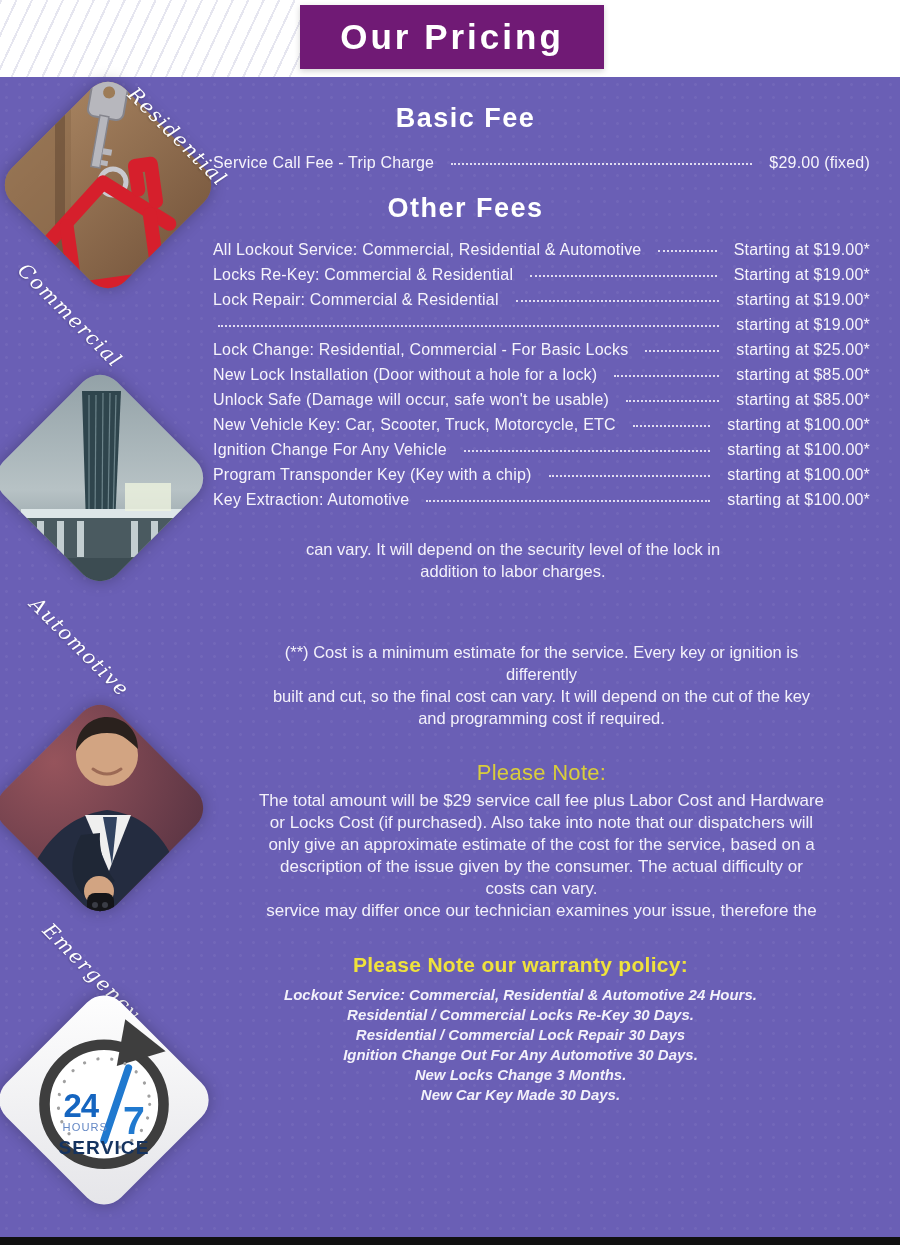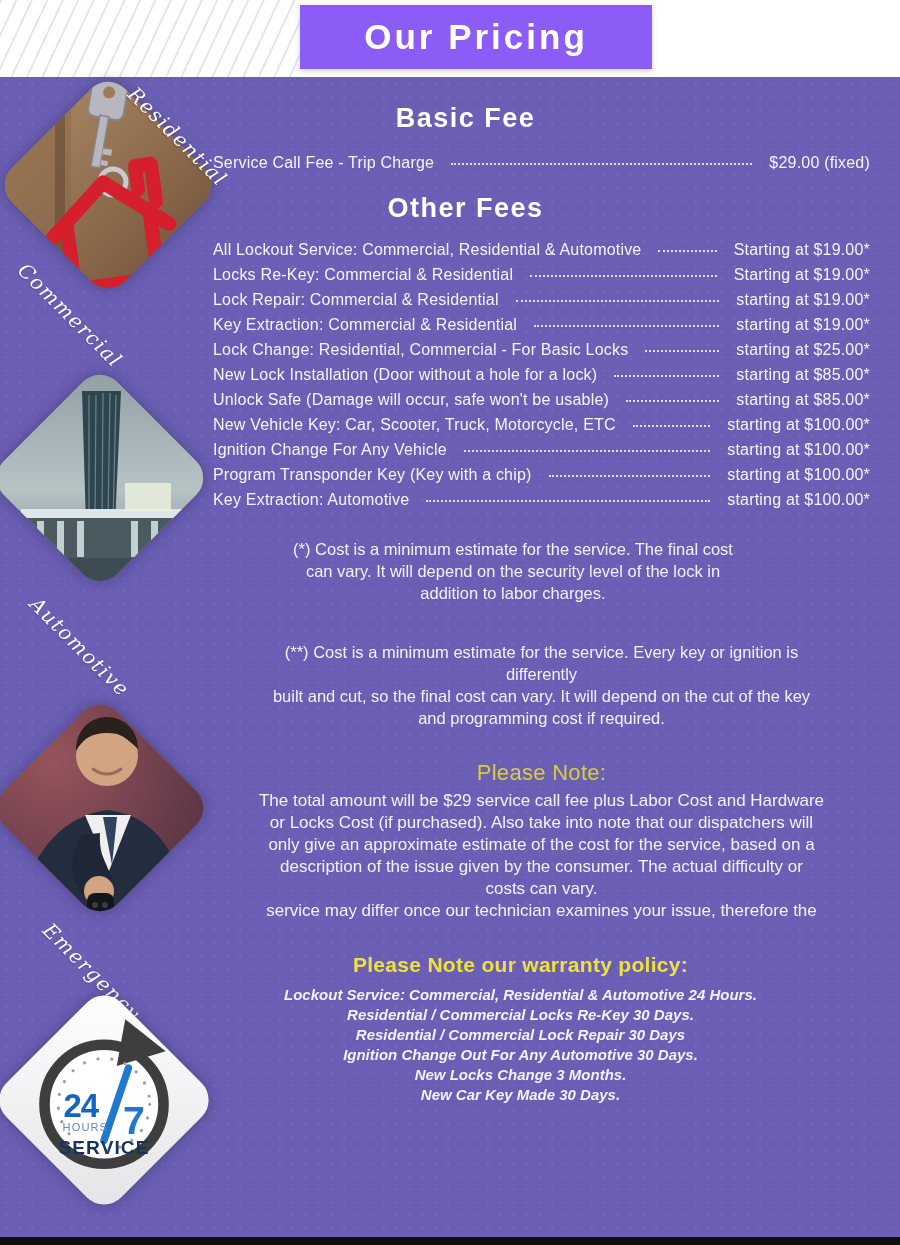--- a/index.html
+++ b/index.html
@@ -15,22 +15,22 @@
     background-size:13px 13px;
   }
   .top-band{
     position:absolute;left:0;top:0;width:900px;height:77px;background:#ffffff;
   }
   .top-band .pinstripes{
     position:absolute;left:0;top:0;width:300px;height:77px;
     background:repeating-linear-gradient(115deg, rgba(140,140,185,0.22) 0 2px, transparent 2px 14px);
   }
   .title-box{
-    position:absolute;left:300px;top:5px;width:352px;height:64px;
-    background:#8b5cf6;box-shadow:0 2px 6px rgba(0,0,0,0.18);
+    position:absolute;left:300px;top:5px;width:304px;height:64px;
+    background:#701a75;box-shadow:0 2px 6px rgba(0,0,0,0.18);
     display:flex;align-items:center;justify-content:center;
   }
   .title-box .title-text{
     color:#ffffff;font-size:35px;font-weight:bold;letter-spacing:3px;
   }
   .bottom-bar{
     position:absolute;left:0;bottom:0;width:900px;height:8px;background:#101010;
   }
 
   
@@ -238,21 +238,20 @@
       <span class="fee-label">Locks Re-Key: Commercial &amp; Residential</span>
       <span class="fee-dots"></span>
       <span class="fee-price">Starting at $19.00*</span>
     </div>
     <div class="fee-row">
       <span class="fee-label">Lock Repair: Commercial &amp; Residential</span>
       <span class="fee-dots"></span>
       <span class="fee-price">starting at $19.00*</span>
     </div>
     <div class="fee-row">
-      <span class="fee-label">Key Extraction: Commercial &amp; Residential</span>
       <span class="fee-dots"></span>
       <span class="fee-price">starting at $19.00*</span>
     </div>
     <div class="fee-row">
       <span class="fee-label">Lock Change: Residential, Commercial - For Basic Locks</span>
       <span class="fee-dots"></span>
       <span class="fee-price">starting at $25.00*</span>
     </div>
     <div class="fee-row">
       <span class="fee-label">New Lock Installation (Door without a hole for a lock)</span>
@@ -280,21 +279,20 @@
       <span class="fee-price">starting at $100.00*</span>
     </div>
     <div class="fee-row">
       <span class="fee-label">Key Extraction: Automotive </span>
       <span class="fee-dots"></span>
       <span class="fee-price">starting at $100.00*</span>
     </div>
   </div>
 
   <div class="note-block note-star">
-    <div>(*) Cost is a minimum estimate for the service. The final cost</div>
     <div>can vary. It will depend on the security level of the lock in</div>
     <div>addition to labor charges.</div>
   </div>
 
   <div class="note-block note-dstar">
     <div>(**) Cost is a minimum estimate for the service. Every key or ignition is</div>
     <div>differently</div>
     <div>built and cut, so the final cost can vary. It will depend on the cut of the key</div>
     <div>and programming cost if required.</div>
   </div>

